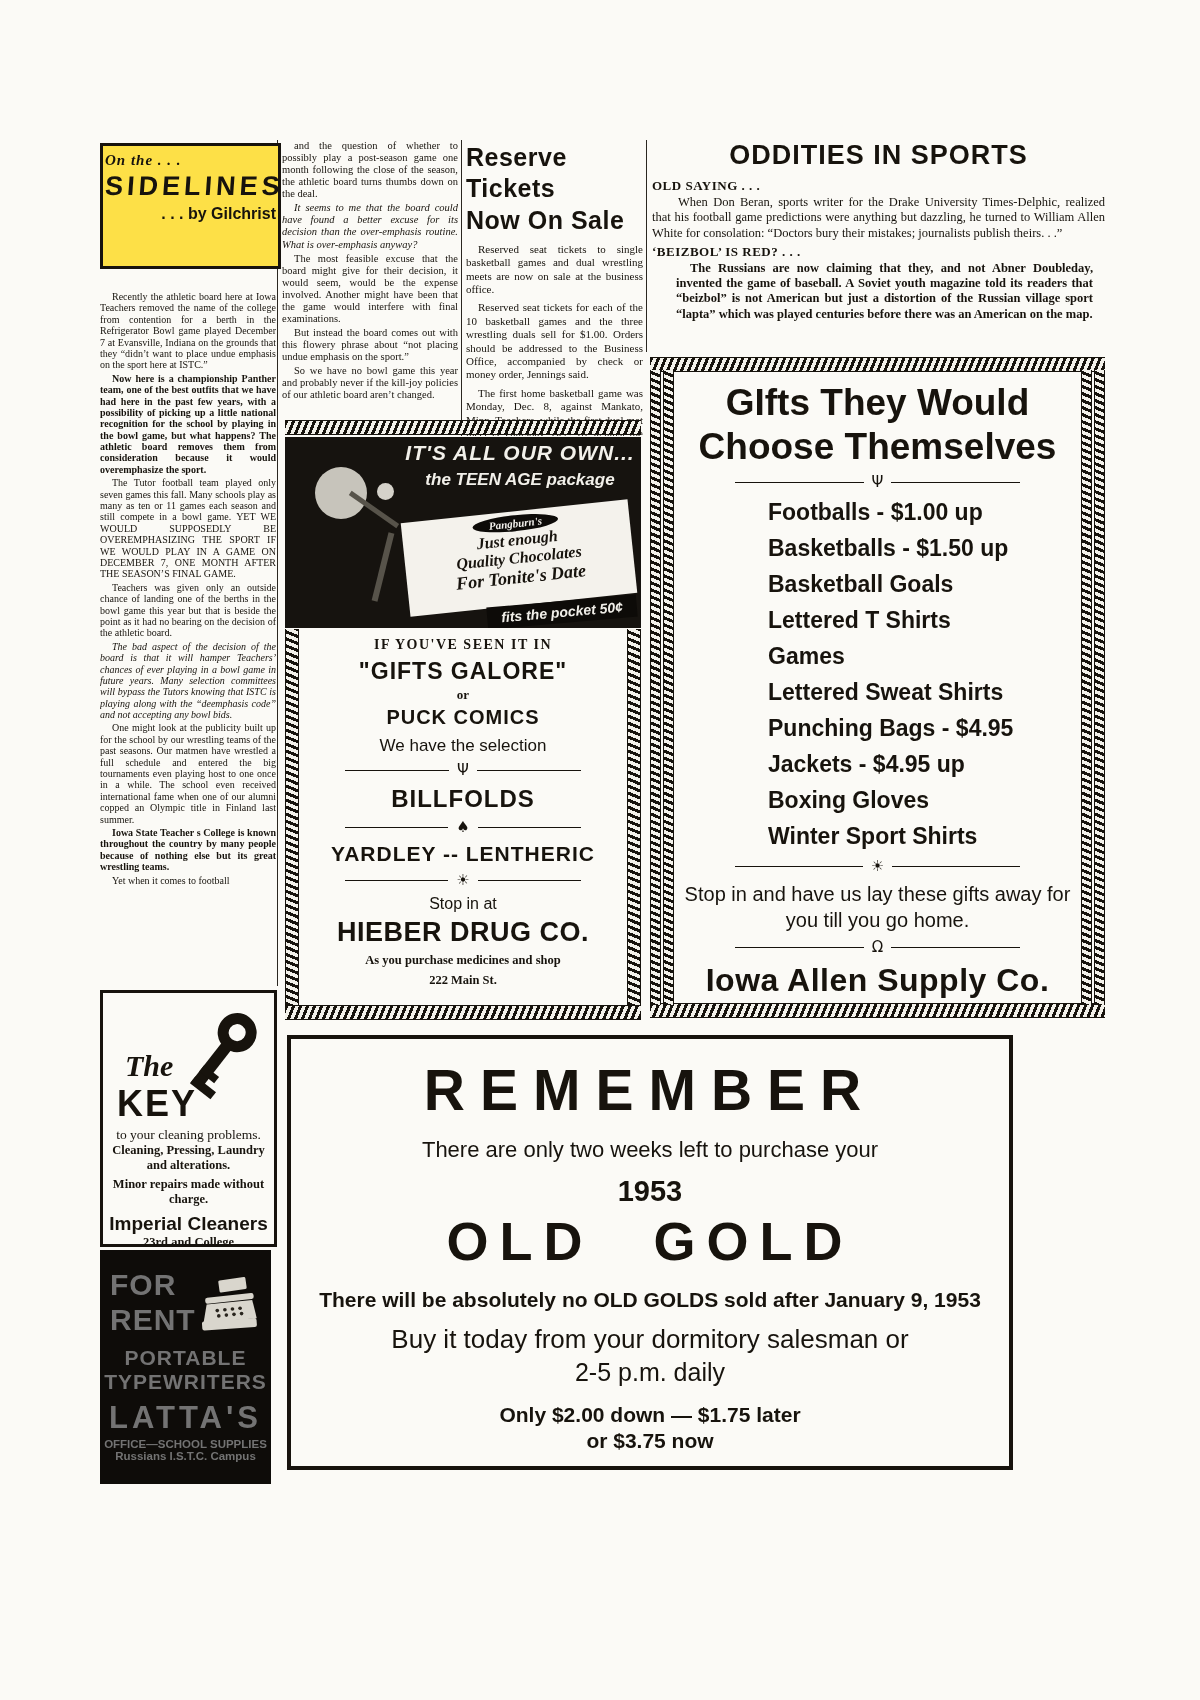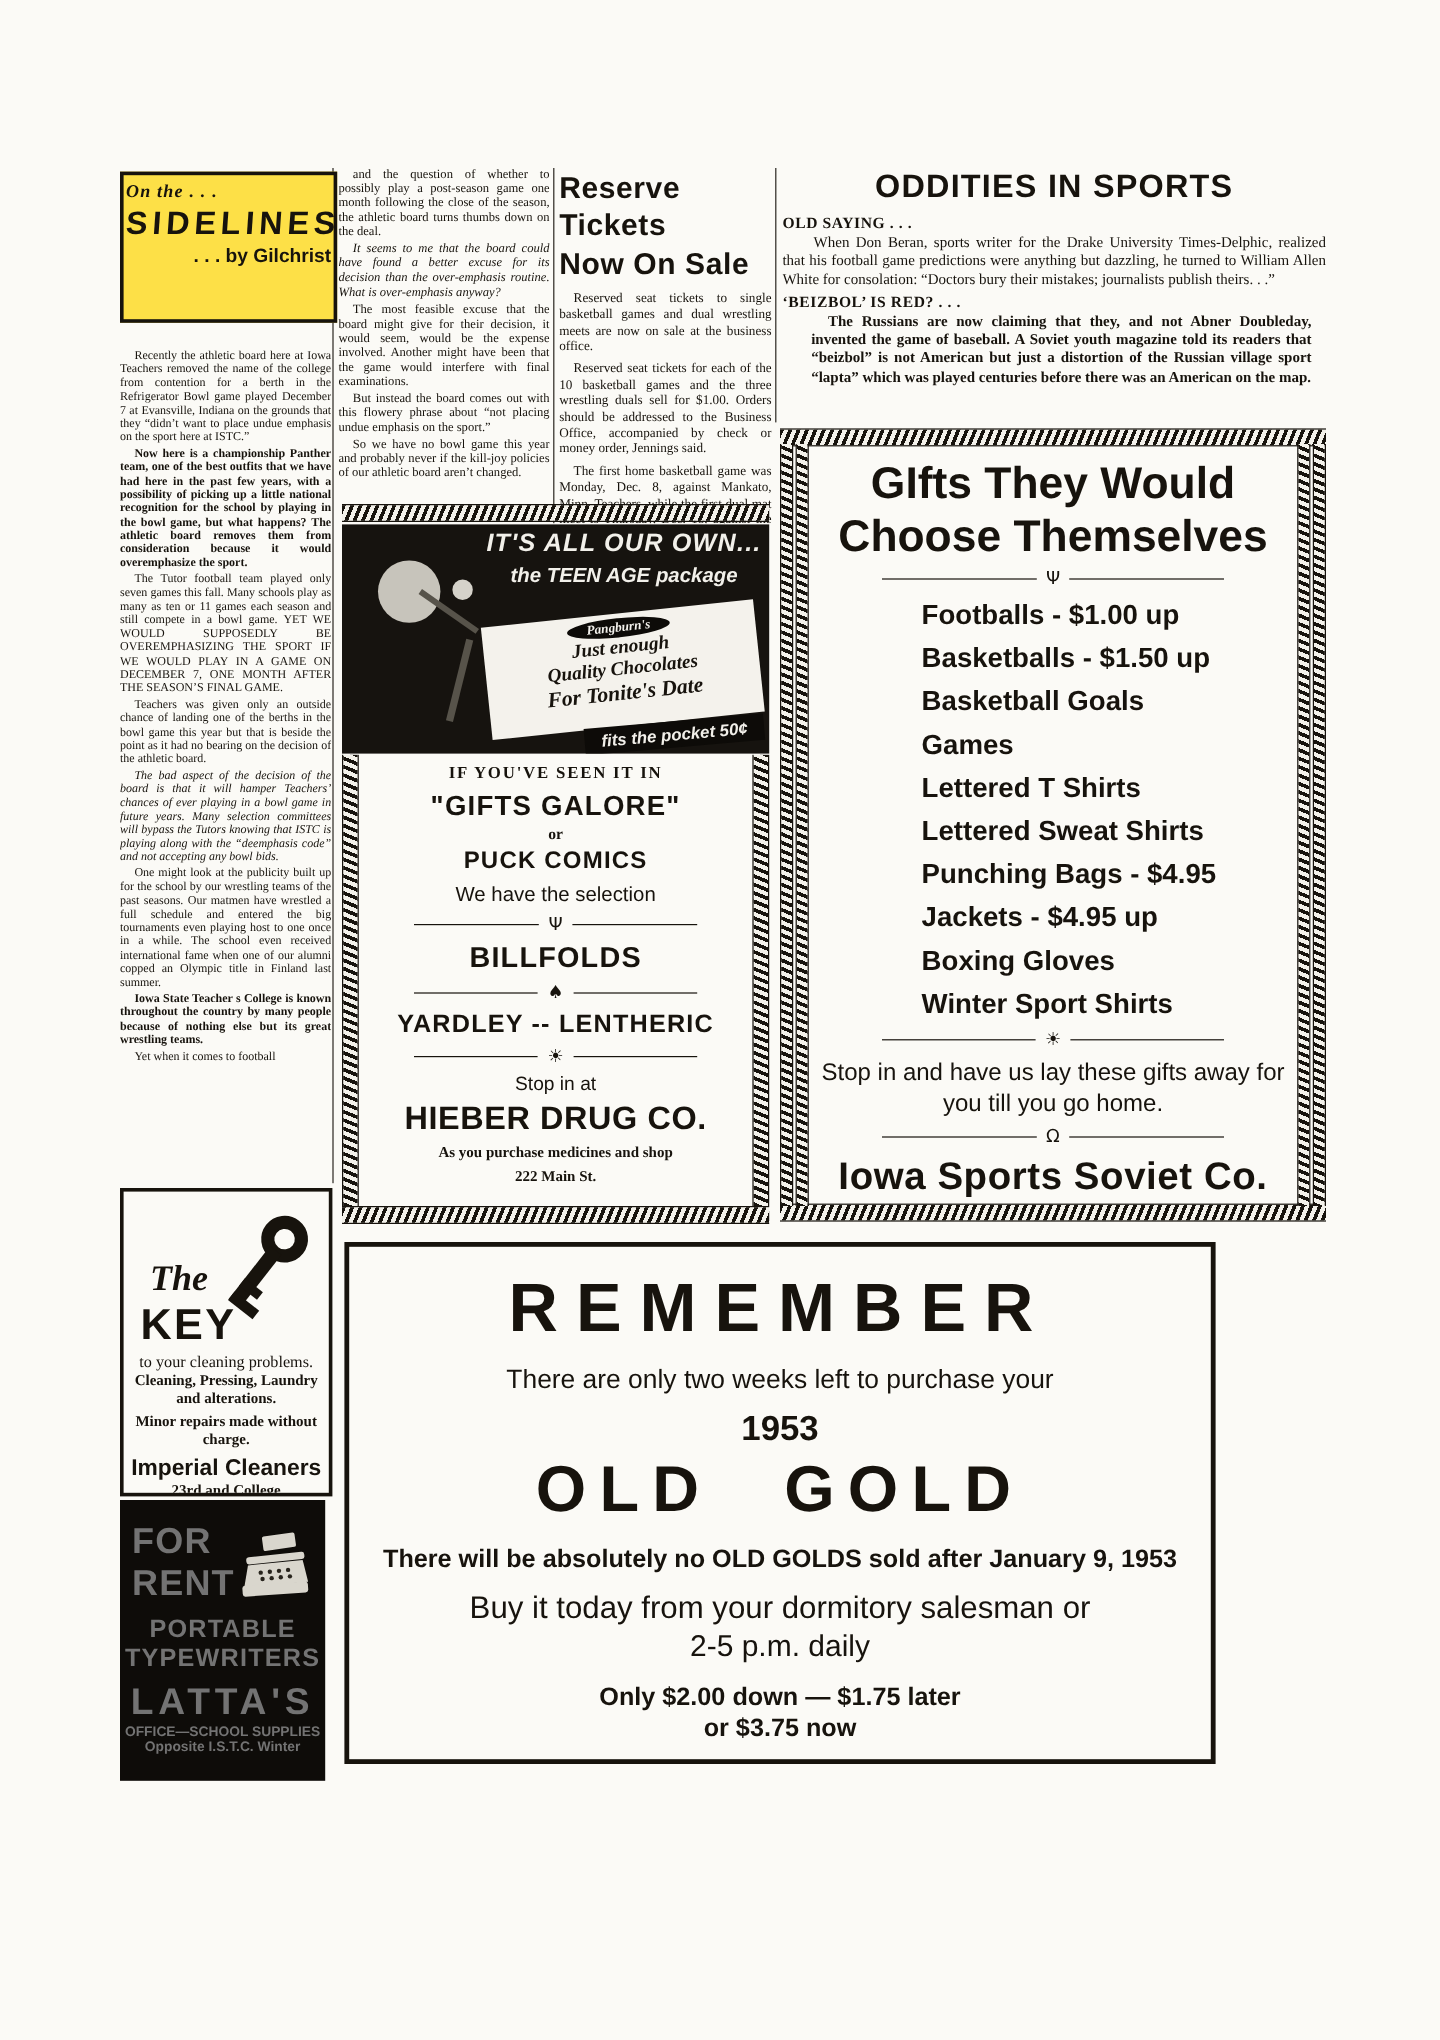--- a/index.html
+++ b/index.html
@@ -291,40 +291,40 @@
       <div class="orn-div">
         <span class="odl"></span>
         <span class="orn">Ψ</span>
         <span class="odl"></span>
       </div>
       <div class="gift-list">
 
       <div class="gift-item">Footballs - $1.00 up</div>
           <div class="gift-item">Basketballs - $1.50 up</div>
           <div class="gift-item">Basketball Goals</div>
+          <div class="gift-item">Lettered T Shirts</div>
           <div class="gift-item">Games</div>
-          <div class="gift-item">Lettered T Shirts</div>
           <div class="gift-item">Lettered Sweat Shirts</div>
           <div class="gift-item">Punching Bags - $4.95</div>
           <div class="gift-item">Jackets - $4.95 up</div>
           <div class="gift-item">Boxing Gloves</div>
           <div class="gift-item">Winter Sport Shirts</div>
         </div>
       <div class="orn-div">
         <span class="odl"></span>
         <span class="orn">☀</span>
         <span class="odl"></span>
       </div>
       <div class="gf-layaway">Stop in and have us lay these gifts away for you till you go home.</div>
       <div class="orn-div">
         <span class="odl"></span>
         <span class="orn">Ω</span>
         <span class="odl"></span>
       </div>
-      <div class="gf-store">Iowa Sports Soviet Co.</div>
+      <div class="gf-store">Iowa Allen Supply Co.</div>
     </div>
   </div>
 
   <div class="key-ad">
     <div class="key-graphic">
       <svg class="key-svg" width="110" height="124" viewBox="0 0 110 124">
         <g transform="rotate(38 55 62)" fill="#17130d">
           <circle cx="55" cy="26" r="14" fill="none" stroke="#17130d" stroke-width="11"></circle>
           <rect x="49" y="38" width="12" height="56"></rect>
           <rect x="49" y="86" width="26" height="9"></rect>
@@ -365,21 +365,21 @@
             <circle cx="40" cy="48" r="2.4"></circle>
             <circle cx="50" cy="47" r="2.4"></circle>
             <circle cx="60" cy="46" r="2.4"></circle>
         </g>
       </svg>
     </div>
     <div class="rent-l1">PORTABLE</div>
     <div class="rent-l2">TYPEWRITERS</div>
     <div class="rent-store">LATTA'S</div>
     <div class="rent-s1">OFFICE—SCHOOL SUPPLIES</div>
-    <div class="rent-s2">Opposite I.S.T.C. Winter</div>
+    <div class="rent-s2">Russians I.S.T.C. Campus</div>
   </div>
 
   <div class="oldgold">
     <div class="og-title">REMEMBER</div>
     <div class="og-l1">There are only two weeks left to purchase your</div>
     <div class="og-year">1953</div>
     <div class="og-name">OLD GOLD</div>
     <div class="og-l2">There will be absolutely no OLD GOLDS sold after January 9, 1953</div>
     <div class="og-l3">Buy it today from your dormitory salesman or</div>
     <div class="og-l5">2-5 p.m. daily</div>

